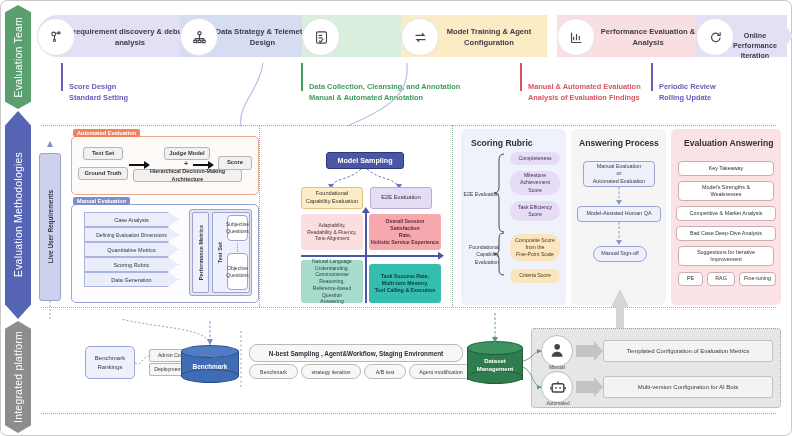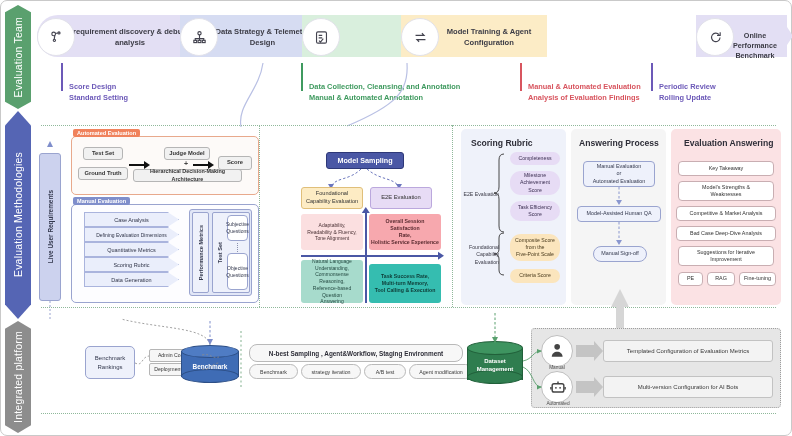--- a/index.html
+++ b/index.html
@@ -135,33 +135,44 @@
       <div class="sbody" style="width:146px;background:#fcecc6;"></div>
       <div class="chip">
         <svg viewBox="0 0 24 24" fill="none" stroke="#43434f" stroke-width="1.6">
           <path d="M5 9h12l-3-3M19 15H7l3 3"></path>
         </svg>
       </div>
       <div class="slabel abs" style="left:30px;width:116px;top:11px;">Model Training
 &amp; Agent Configuration</div>
     </div>
 
+    <div class="stage" style="left:520px;width:152px;">
+      <div class="sbody" style="width:152px;background:#fadfe2;"></div>
+      <div class="chip">
+        <svg viewBox="0 0 24 24" fill="none" stroke="#43434f" stroke-width="1.6">
+          <path d="M5 19V5M5 19h14"></path>
+            <path d="M8 16V11M12 16V7M16 16v-6"></path>
+        </svg>
+      </div>
+      <div class="slabel abs" style="left:30px;width:122px;top:11px;">Performance Evaluation
+&amp; Analysis</div>
+    </div>
 
     <div class="stage" style="left:659px;width:91px;">
       <div class="sbody" style="width:83px;background:#e3dff4;"></div>
       <div class="abs" style="left:83px;top:0;width:0;height:0;
            border-top:21px solid transparent;border-bottom:21px solid transparent;
            border-left:14px solid #e3dff4;"></div>
       <div class="chip">
         <svg viewBox="0 0 24 24" fill="none" stroke="#43434f" stroke-width="1.6">
           <path d="M17 8a6 6 0 1 0 1.4 4"></path>
             <path d="M18.6 4.6V9h-4.4"></path>
         </svg>
       </div>
-      <div class="slabel abs" style="left:30px;width:58px;top:15.5px;font-size:7.2px;">Online Performance Benchmark</div>
+      <div class="slabel abs" style="left:30px;width:58px;top:15.5px;font-size:7.2px;">Online Performance Iteration</div>
     </div>
   </div>
 
   <div class="abs" style="left:60px;top:62px;width:1.6px;height:28px;background:#6c59b8;"></div>
   <div class="note" style="left:62px;top:80px;color:#6c59b8;">Score Design
 Standard Setting</div>
 
   <div class="abs" style="left:300px;top:62px;width:1.6px;height:28px;background:#3f9a5f;"></div>
   <div class="note" style="left:302px;top:80px;color:#3f9a5f;">Data Collection, Cleansing, and Annotation
 Manual &amp; Automated Annotation</div>

